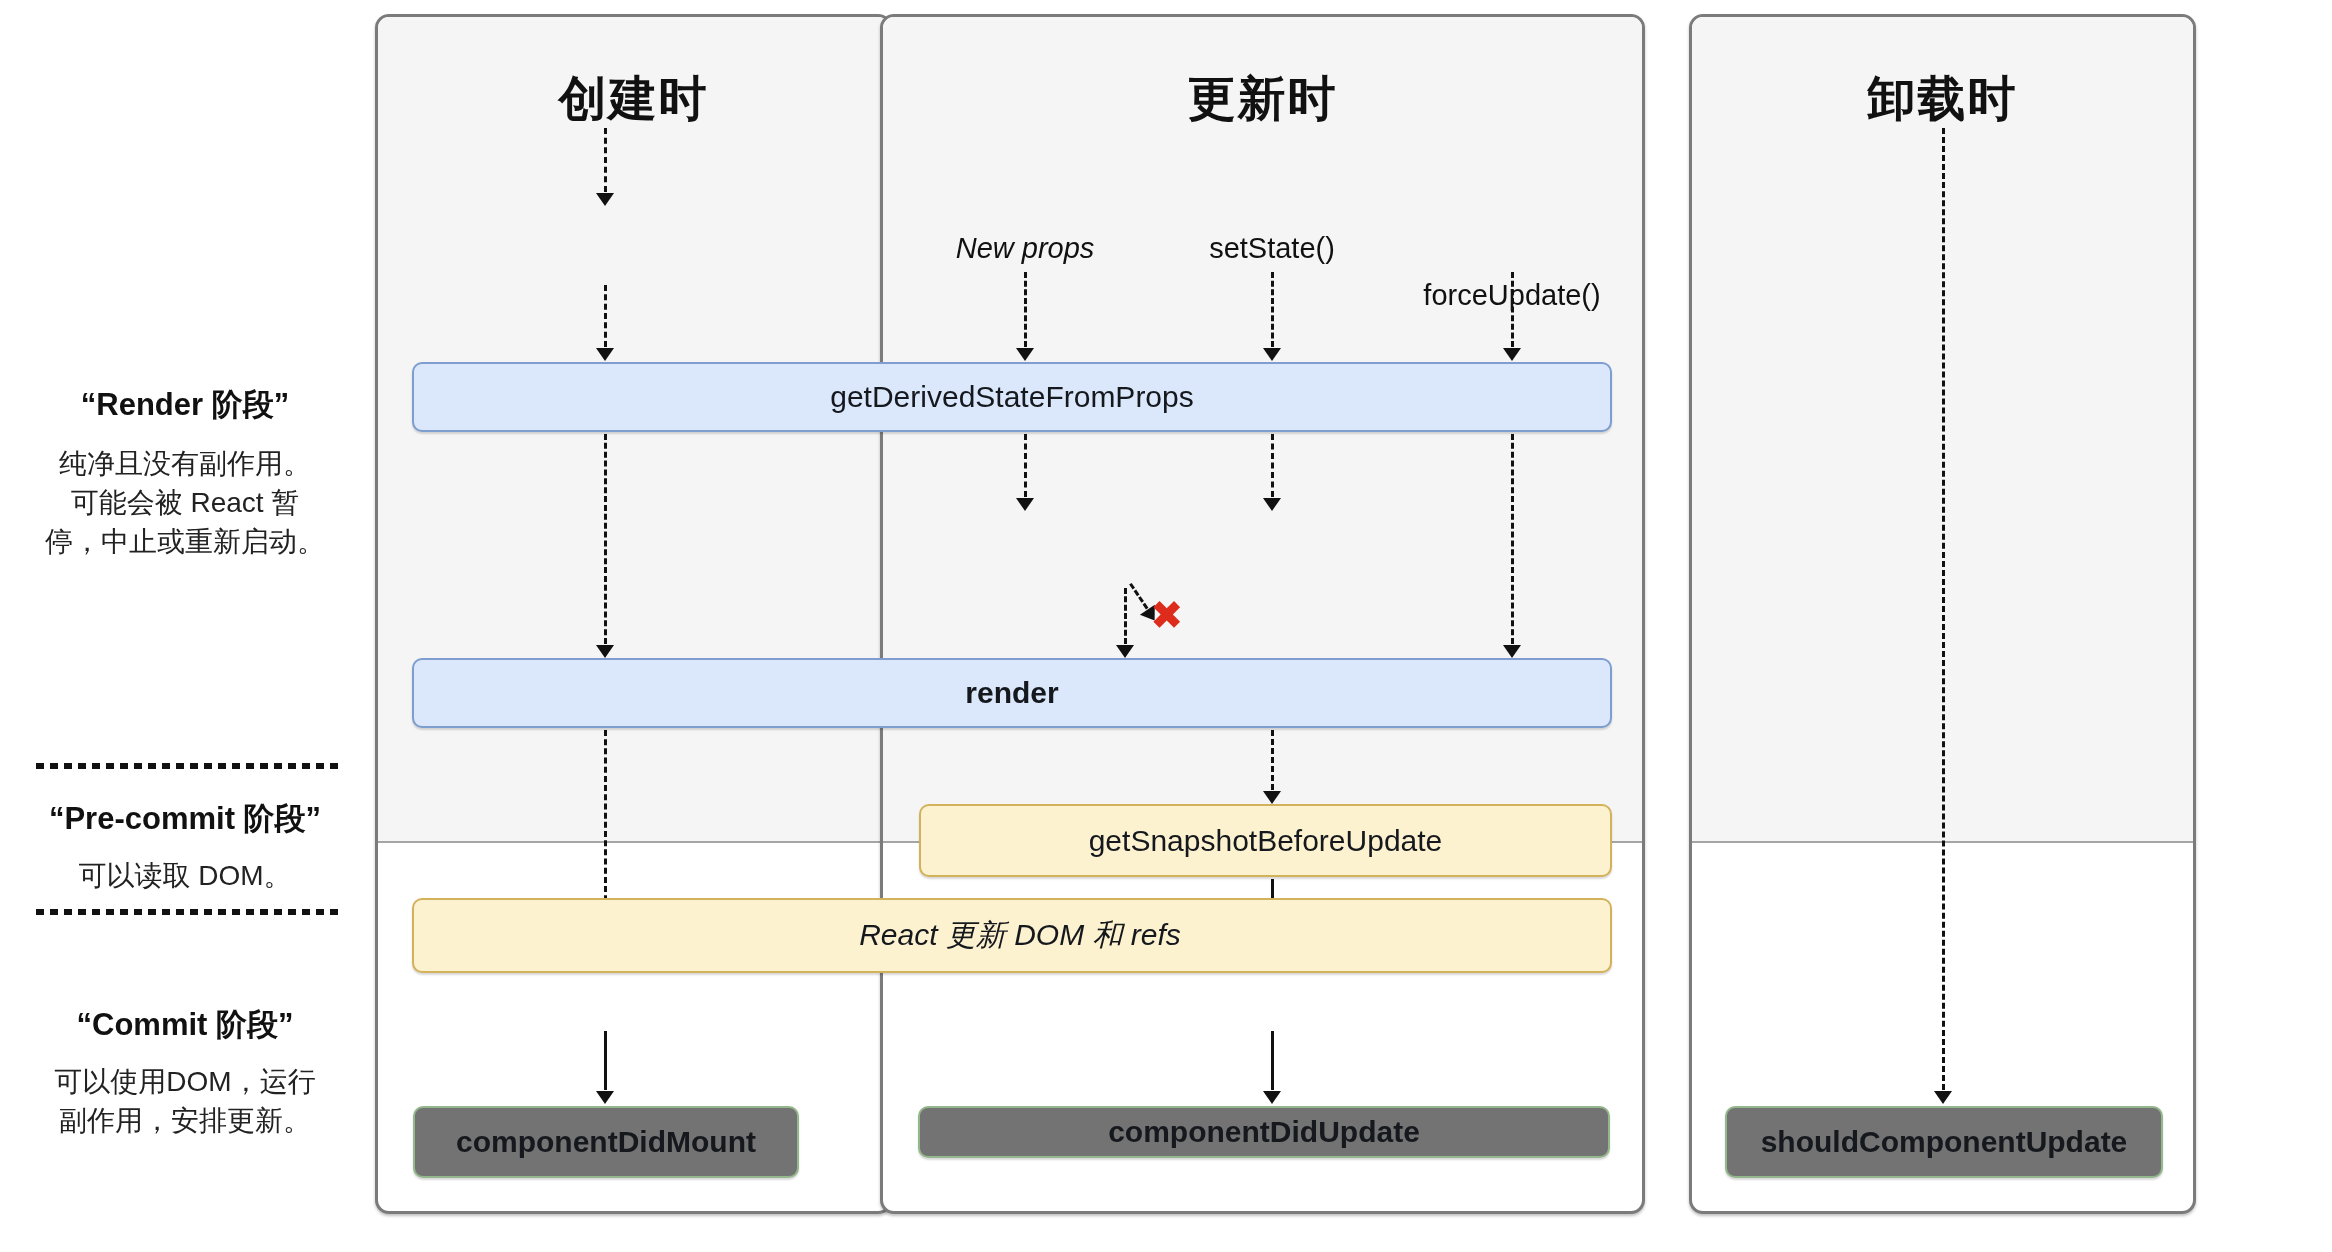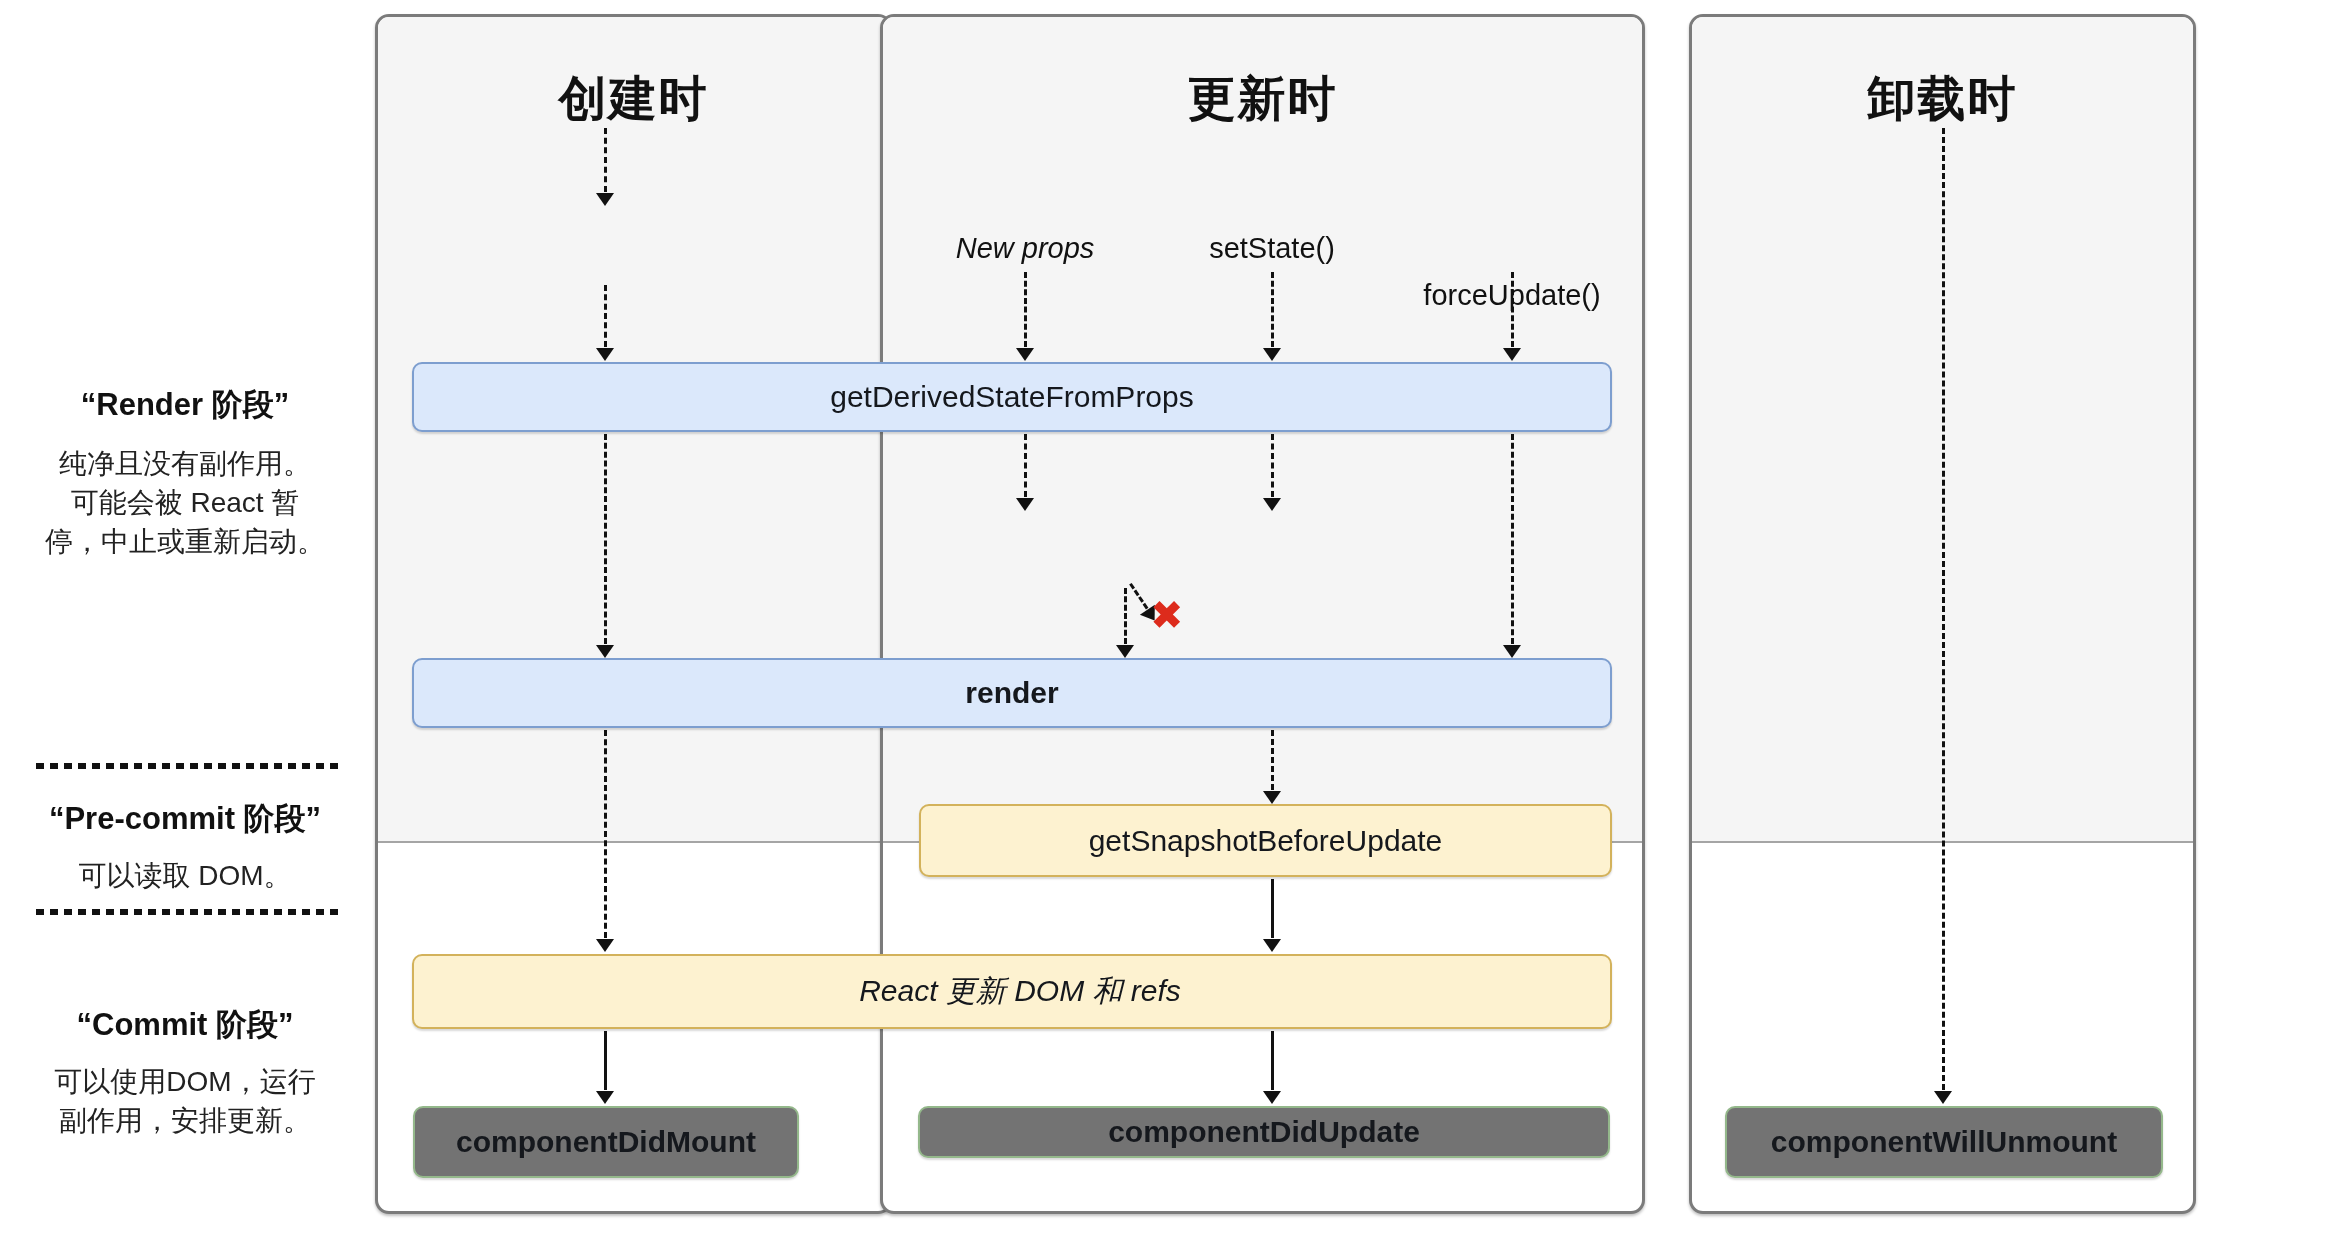--- a/index.html
+++ b/index.html
@@ -179,18 +179,18 @@
     </div>
 
   <div class="varrow" style="left:1943px;top:128px;height:976px;">
       <div class="shaft" style="height:962px;"></div>
       <div class="head"></div>
     </div>
 
   <div class="node blue" style="left:412px;top:362px;width:1200px;height:70px;">getDerivedStateFromProps</div>
   <div class="node blue bold" style="left:412px;top:658px;width:1200px;height:70px;">render</div>
   <div class="node yellow" style="left:919px;top:804px;width:693px;height:73px;">getSnapshotBeforeUpdate</div>
-  <div class="node yellow italic" style="left:412px;top:954px;width:1200px;height:75px;padding-left:16px;">React 更新 DOM 和 refs</div>
+  <div class="node yellow italic" style="left:412px;top:898px;width:1200px;height:75px;padding-left:16px;">React 更新 DOM 和 refs</div>
   <div class="node green bold" style="left:413px;top:1106px;width:386px;height:72px;">componentDidMount</div>
   <div class="node green bold" style="left:918px;top:1106px;width:692px;height:52px;">componentDidUpdate</div>
-  <div class="node green bold" style="left:1725px;top:1106px;width:438px;height:72px;">componentWillUnmount</div>
+  <div class="node green bold" style="left:1725px;top:1106px;width:438px;height:72px;">shouldComponentUpdate</div>
 
 </div>
 
 </body></html>

